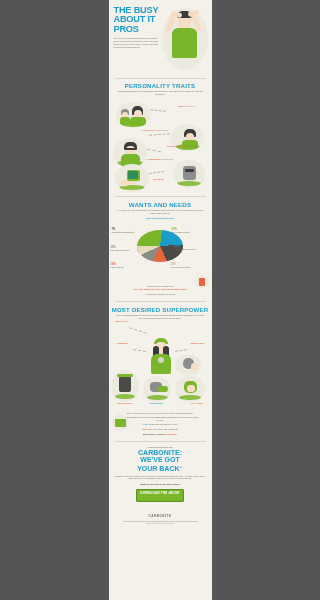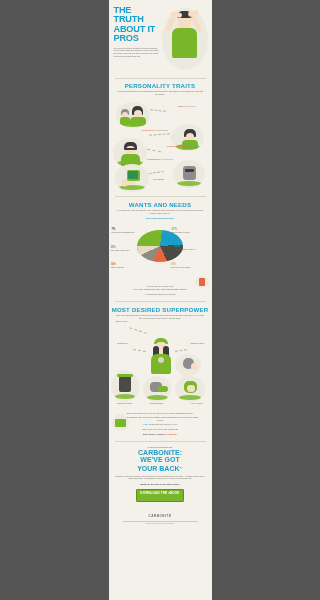--- a/index.html
+++ b/index.html
@@ -114,21 +114,21 @@
   }
   #footer .rule { height:.5px; background:#cfcabb; margin:3px 14px 0; }
   #footer .src { font-size:1.5px; color:#9d9a90; margin-top:1.5px; }
 </style>
 </head>
 <body>
 
 <div id="infographic">
 
   <div class="sec" id="header">
-    <div class="title">THE TRUTH ABOUT IT PROS</div>
+    <div class="title">THE BUSY ABOUT IT PROS</div>
     <div class="sub">They keep the network humming, the servers running and the data flowing. But what do we really know about the people behind the help desk? We surveyed IT pros to find out what makes them tick.</div>
 
     <div id="hero">
       <div class="blob" style="left:4px;top:4px;width:46px;height:62px;"></div>
 
       <div class="skin" style="left:20px;top:10px;width:13px;height:15px;border-radius:5px;"></div>
       <div class="hair" style="left:19px;top:7px;width:15px;height:7px;border-radius:6px 6px 2px 2px;"></div>
       <div class="skin" style="left:31px;top:14px;width:5px;height:3px;border-radius:2px;"></div>
       <div class="shirt" style="left:14px;top:24px;width:25px;height:30px;border-radius:6px 6px 2px 2px;"></div>
       <div class="skin" style="left:10px;top:12px;width:5px;height:16px;border-radius:3px;transform:rotate(24deg);"></div>

